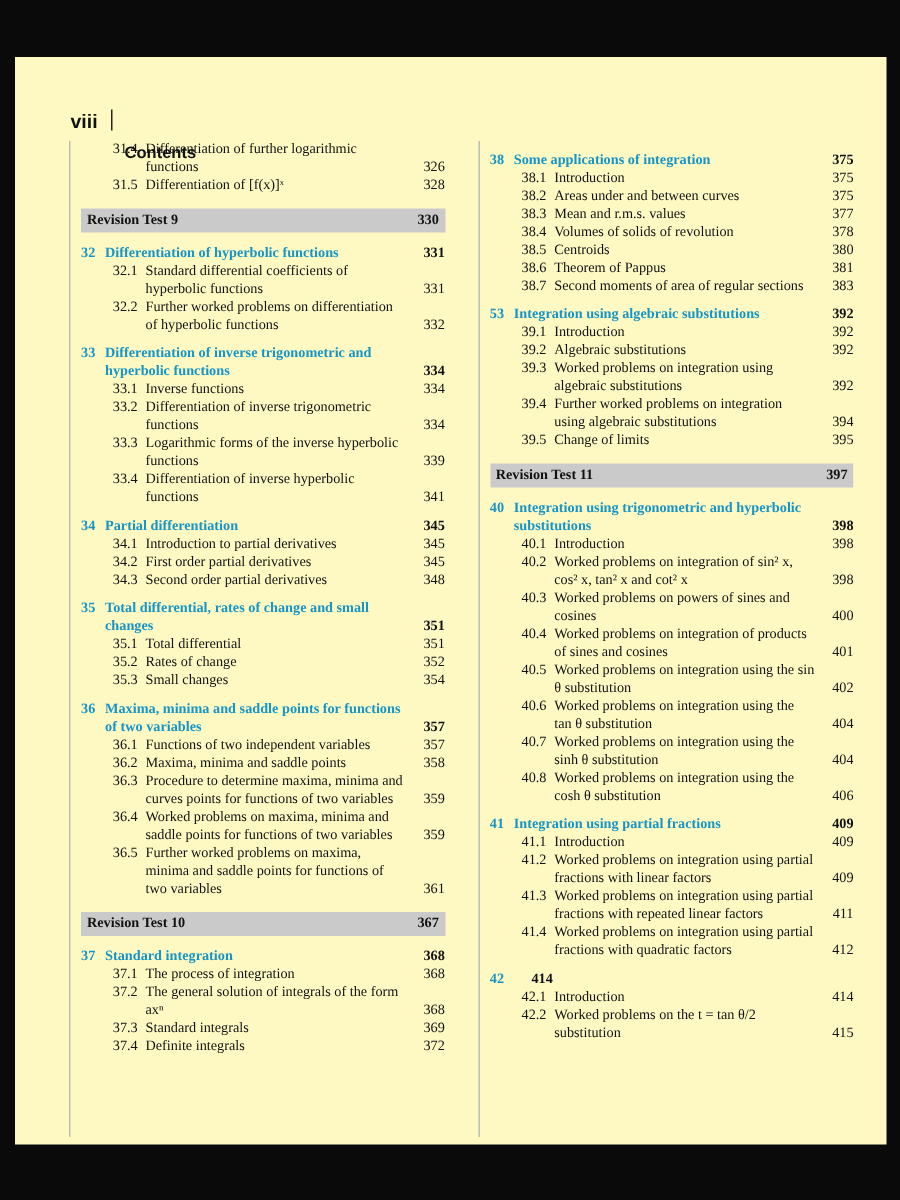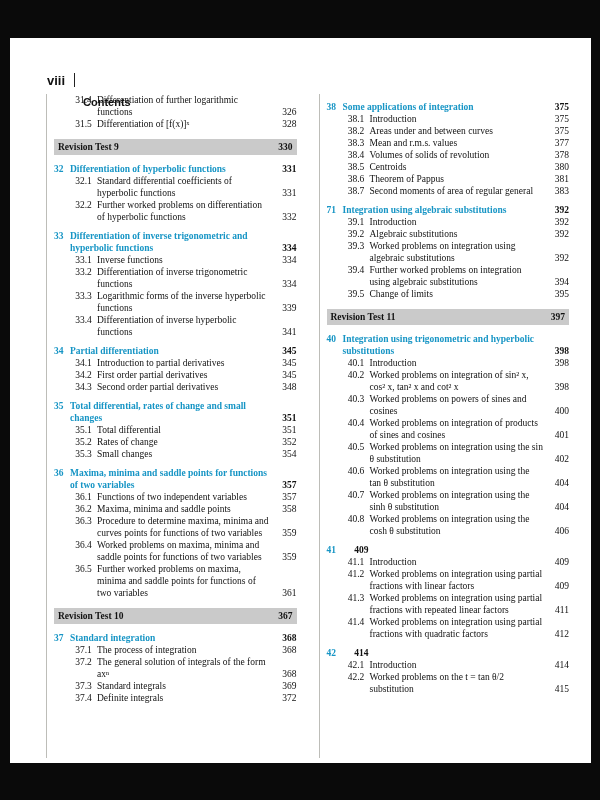--- a/index.html
+++ b/index.html
@@ -6,21 +6,21 @@
   body{
     width:600px;height:800px;
     background:#000;
     position:relative;
     font-family:"Liberation Serif", serif;
     overflow:hidden;
   }
   .scan-bg{position:absolute;inset:0;background:#0a0a0a;}
   .page{
     position:absolute;top:38px;bottom:37px;left:10px;right:9px;
-    background:#ffffff;
+    background:#fef9c3;
   }
   
   .header{
     position:absolute;top:14px;left:37px;
     display:flex;align-items:center;
     font-family:"Liberation Sans", sans-serif;
   }
   .folio{font-weight:bold;font-size:13px;color:#111;}
   .hdr-divider{width:1px;height:14px;background:#222;margin:0 8px 0 9px;}
   .hdr-title{font-weight:bold;font-size:11px;color:#111;margin-top:44px;}
@@ -256,25 +256,25 @@
           <span class="title">Centroids</span>
           <span class="pagenum">380</span>
         </div>
         <div class="entry section">
           <span class="num">38.6</span>
           <span class="title">Theorem of Pappus</span>
           <span class="pagenum">381</span>
         </div>
         <div class="entry section">
           <span class="num">38.7</span>
-          <span class="title">Second moments of area of regular general</span>
+          <span class="title">Second moments of area of regular sections</span>
           <span class="pagenum">383</span>
         </div>
         <div class="entry chapter">
-          <span class="num">71</span>
+          <span class="num">53</span>
           <span class="title">Integration using algebraic substitutions</span>
           <span class="pagenum">392</span>
         </div>
         <div class="entry section">
           <span class="num">39.1</span>
           <span class="title">Introduction</span>
           <span class="pagenum">392</span>
         </div>
         <div class="entry section">
           <span class="num">39.2</span>
@@ -340,20 +340,21 @@
           <span class="title">Worked problems on integration using the sinh θ substitution</span>
           <span class="pagenum">404</span>
         </div>
         <div class="entry section">
           <span class="num">40.8</span>
           <span class="title">Worked problems on integration using the cosh θ substitution</span>
           <span class="pagenum">406</span>
         </div>
         <div class="entry chapter">
           <span class="num">41</span>
+          <span class="title">Integration using partial fractions</span>
           <span class="pagenum">409</span>
         </div>
         <div class="entry section">
           <span class="num">41.1</span>
           <span class="title">Introduction</span>
           <span class="pagenum">409</span>
         </div>
         <div class="entry section">
           <span class="num">41.2</span>
           <span class="title">Worked problems on integration using partial fractions with linear factors</span>

